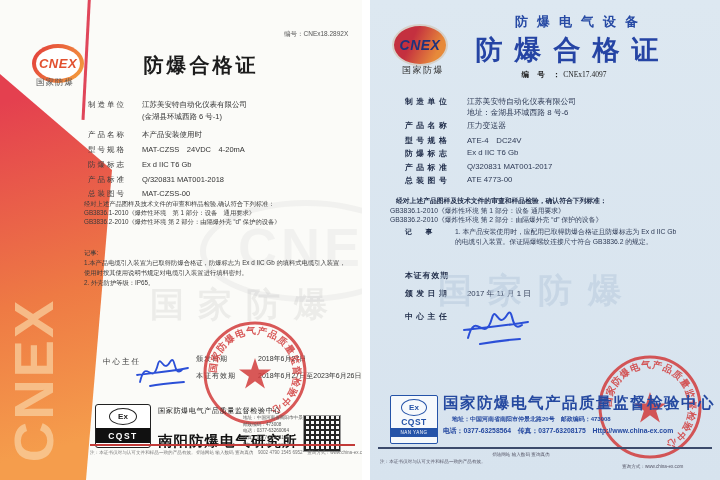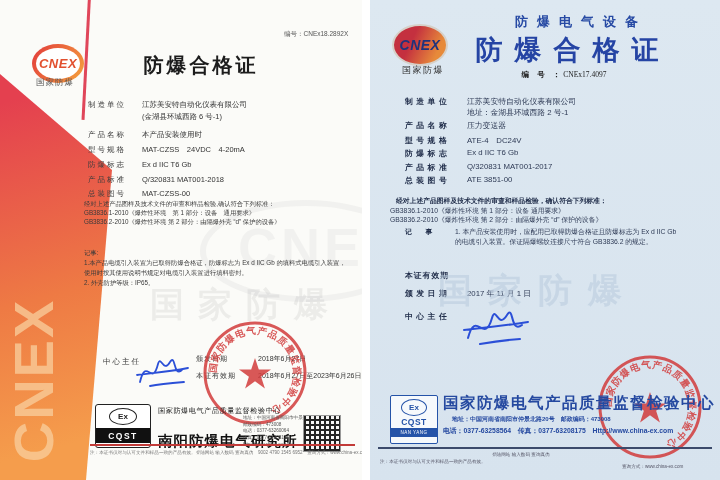--- a/index.html
+++ b/index.html
@@ -219,41 +219,41 @@
     <div class="r-certno">
       <b>编 号 ：</b><span>CNEx17.4097</span>
     </div>
 
     <div class="rrow" style="top:96px">
       <span class="rlab">制造单位</span>
       <span>江苏美安特自动化仪表有限公司</span>
     </div>
     <div class="rrow" style="top:107px">
       <span class="rlab"></span>
-      <span>地址：金湖县环城西路 2 号-1</span>
+      <span>地址：金湖县环城西路 8 号-6</span>
     </div>
     <div class="rrow" style="top:120px">
       <span class="rlab">产品名称</span>
       <span>压力变送器</span>
     </div>
     <div class="rrow" style="top:135px">
       <span class="rlab">型号规格</span>
       <span>ATE-4　DC24V</span>
     </div>
     <div class="rrow" style="top:148px">
       <span class="rlab">防爆标志</span>
       <span>Ex d IIC T6 Gb</span>
     </div>
     <div class="rrow" style="top:162px">
       <span class="rlab">产品标准</span>
       <span>Q/320831 MAT001-2017</span>
     </div>
     <div class="rrow" style="top:175px">
       <span class="rlab">总装图号</span>
-      <span>ATE 3851-00</span>
+      <span>ATE 4773-00</span>
     </div>
 
     <div class="rsmall" style="left:26px;top:196px;font-weight:bold;color:#1f2c49;">经对上述产品图样及技术文件的审查和样品检验，确认符合下列标准：</div>
     <div class="rsmall" style="left:20px;top:206px">GB3836.1-2010《爆炸性环境 第 1 部分：设备 通用要求》</div>
     <div class="rsmall" style="left:20px;top:215px">GB3836.2-2010《爆炸性环境 第 2 部分：由隔爆外壳 “d” 保护的设备》</div>
 
     <div class="rsmall" style="left:35px;top:227px;font-weight:bold;color:#1f2c49;letter-spacing:3.5px;">记　事</div>
     <div class="r-note-text" style="top:227px">1. 本产品安装使用时，应配用已取得防爆合格证且防爆标志为 Ex d IIC Gb 的电缆引入装置。保证隔爆螺纹连接尺寸符合 GB3836.2 的规定。</div>
 
     <div class="rrow" style="top:270px">

